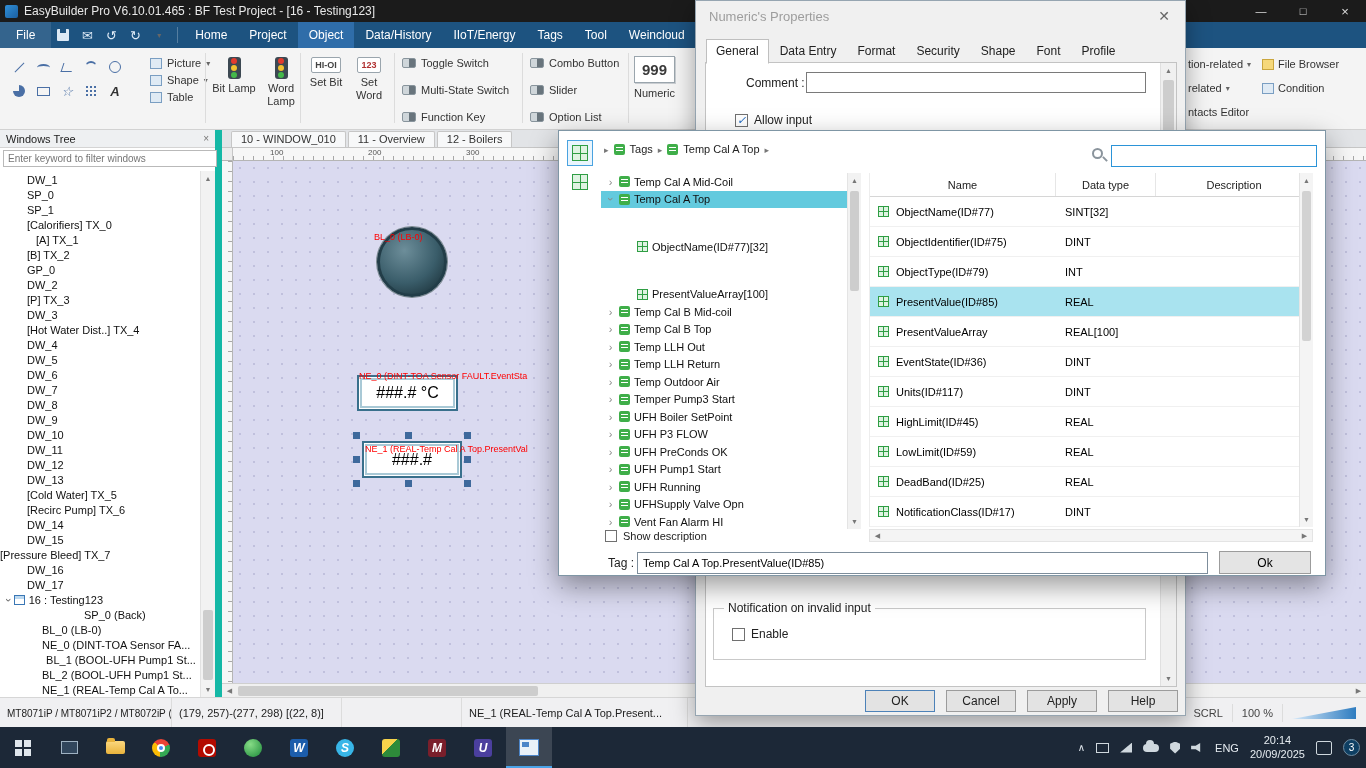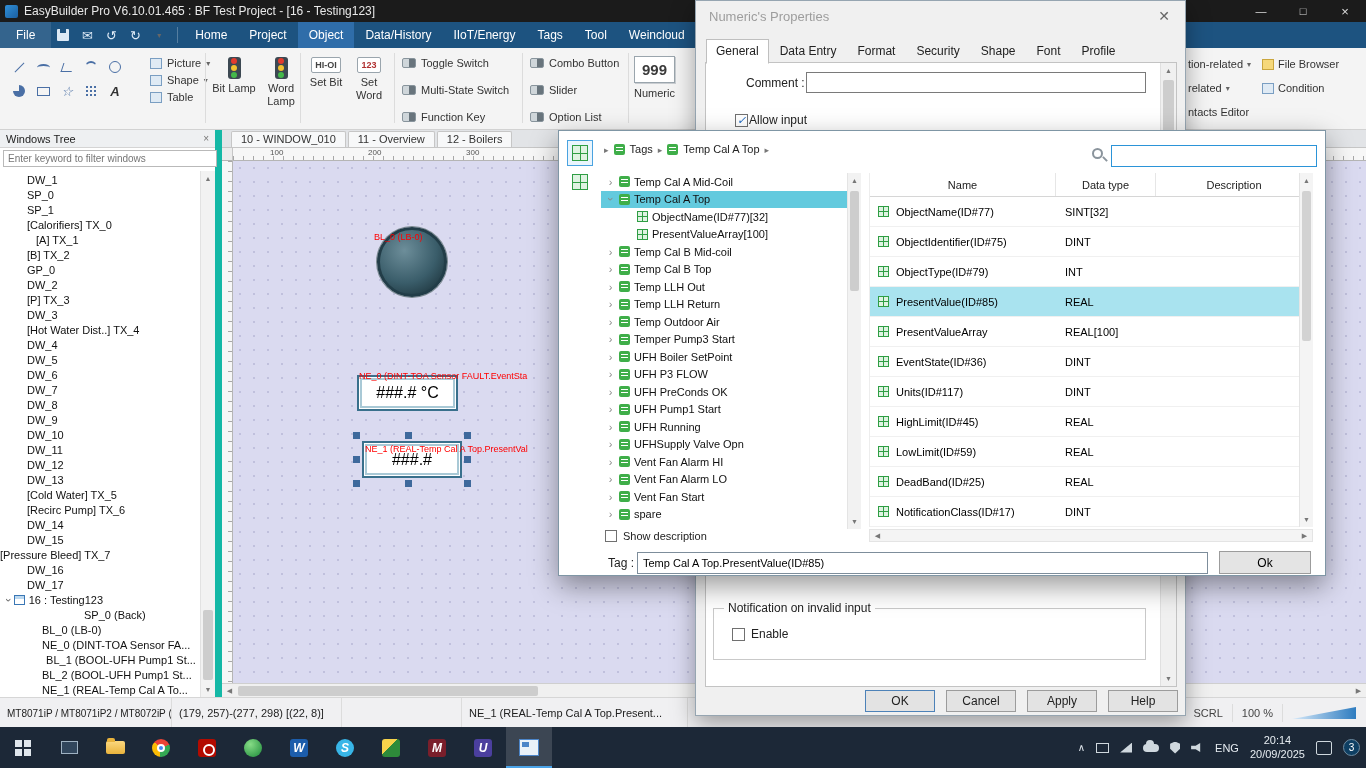--- a/index.html
+++ b/index.html
@@ -146,21 +146,21 @@
   #pd-tabs { position:absolute; left:10px; top:38px; display:flex; z-index:3; }
   .pd-tab { padding:4px 9px 5px; font-size:12px; color:#222; border:1px solid transparent; margin-right:1px; }
   .pd-tab.active { background:#fff; border:1px solid #bfbfbf; border-bottom-color:#fff; }
   #pd-body { position:absolute; left:9px; top:61px; width:472px; bottom:28px; background:#fff; border:1px solid #c3c3c3; }
   #pd-scroll { position:absolute; right:0; top:0; bottom:0; width:16px; background:#f0f0f0; border-left:1px solid #e0e0e0; }
   #pd-thumb { position:absolute; left:2px; right:2px; top:17px; height:56px; background:#cdcdcd; border-radius:2px; }
   .chk { width:13px; height:13px; border:1px solid #707070; background:#fff; display:inline-flex; align-items:center; justify-content:center; font-size:11px; color:#1a66c0; flex:none; }
   .chk.checked:before { content:'✓'; }
   #pd-comment-label { position:absolute; left:40px; top:13px; font-size:12px; color:#222; }
   #pd-comment-input { position:absolute; left:100px; top:9px; width:340px; height:21px; border:1px solid #7a7a7a; background:#fff; }
-  #pd-allow { position:absolute; left:29px; top:50px; display:flex; align-items:center; gap:1px; font-size:12px; color:#222; }
+  #pd-allow { position:absolute; left:29px; top:50px; display:flex; align-items:center; gap:6px; font-size:12px; color:#222; }
   #pd-group { position:absolute; left:7px; right:30px; bottom:26px; height:52px; border:1px solid #c9c9c9; }
   #pd-group-label { position:absolute; left:10px; top:-8px; background:#fff; padding:0 4px; font-size:12px; color:#222; }
   #pd-enable { position:absolute; left:18px; top:18px; display:flex; align-items:center; gap:6px; font-size:12px; color:#222; }
   #pd-buttons { position:absolute; right:7px; bottom:3px; display:flex; gap:11px; }
   .pd-btn { width:70px; height:22px; background:#e3e3e3; border:1px solid #9c9c9c; font-size:12px; color:#222; display:flex; align-items:center; justify-content:center; }
   .pd-btn.default { border-color:#4d82b8; }
 
   
   #tag-dialog { position:absolute; left:558px; top:130px; width:768px; height:446px; background:#fff; border:1px solid #7f96a5; box-shadow:0 10px 26px rgba(0,0,0,0.4); z-index:20; font-size:11px; }
   .td-tool { position:absolute; left:8px; width:26px; height:26px; border:1px solid transparent; display:flex; align-items:center; justify-content:center; }
@@ -173,21 +173,21 @@
   .ico-tag { width:11px; height:11px; flex:none; background:#3fae49; border-radius:2px; position:relative; }
   .ico-tag:before { content:''; position:absolute; left:2px; top:3px; right:2px; height:1px; background:#fff; box-shadow:0 3px 0 #fff; }
   #td-breadcrumb { position:absolute; left:45px; top:12px; display:flex; align-items:center; gap:5px; color:#222; }
   .bc-chev:before { content:'▸'; color:#777; font-size:9px; }
   #td-search-icon { position:absolute; left:533px; top:17px; width:11px; height:11px; border:2px solid #8a949c; border-radius:50%; }
   #td-search-icon:after { content:''; position:absolute; left:8px; top:8px; width:6px; height:2px; background:#8a949c; transform:rotate(45deg); }
   #td-search { position:absolute; left:552px; top:14px; width:206px; height:22px; border:1px solid #2b94d8; background:#fff; font-size:11px; padding:0 4px; }
   #td-tree { position:absolute; left:42px; top:42px; width:246px; height:356px; overflow:hidden; }
   .tt-row { height:17.5px; display:flex; align-items:center; gap:4px; padding-left:5px; white-space:nowrap; color:#111; }
   .tt-row.sel { background:var(--selection-cyan,#63cade); }
-  .tt-row.child { padding-left:36px; }
+  .tt-row.child { padding-left:36px;margin-top:30px; }
   .tchev { width:9px; flex:none; text-align:center; }
   .tchev:before { content:'›'; color:#8a8a8a; font-size:11px; display:inline-block; }
   .tchev.open:before { transform:rotate(90deg); }
   #tt-scroll { position:absolute; left:288px; top:42px; width:14px; height:356px; background:#f2f2f2; border-left:1px solid #e4e4e4; }
   #tt-thumb { position:absolute; left:2px; right:2px; top:18px; height:100px; background:#cdcdcd; border-radius:2px; }
   #td-table { position:absolute; left:310px; top:42px; width:444px; height:354px; border-left:1px solid #ededed; }
   .tbl-head { height:24px; display:grid; grid-template-columns:186px 100px 1fr; align-items:center; border-bottom:1px solid #d6d6d6; color:#222; }
   .tbl-head span { text-align:center; border-right:1px solid #e6e6e6; height:100%; display:flex; align-items:center; justify-content:center; }
   .trow { height:30px; display:grid; grid-template-columns:186px 100px 1fr; align-items:center; border-bottom:1px solid #f0f0f0; }
   .trow.sel { background:var(--selection-cyan-light,#a9e3ef); }

